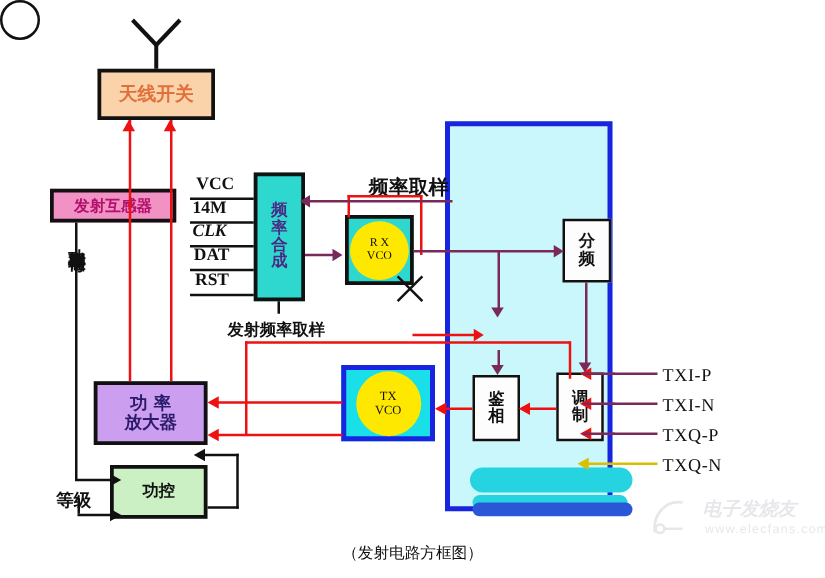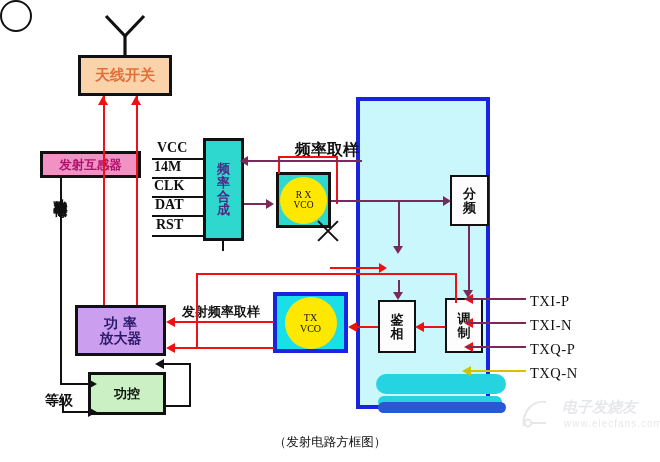--- a/index.html
+++ b/index.html
@@ -154,29 +154,29 @@
   </div>
 
   <div class="blob" id="blob1"></div>
   <div class="blob" id="blob2"></div>
   <div class="blob" id="blob3"></div>
 
   <div class="pin" style="left:157px;top:140px;">VCC</div>
   <div class="pinline" style="left:152px;top:158px;width:51px;"></div>
   <div class="pin" style="left:154px;top:159px;">14M</div>
   <div class="pinline" style="left:152px;top:177px;width:51px;"></div>
-  <div class="pin" style="left:154px;top:178px;">CLK</div>
+  <div class="pin" style="left:154px;top:178px;font-style:italic;">CLK</div>
   <div class="pinline" style="left:152px;top:196px;width:51px;"></div>
   <div class="pin" style="left:155px;top:197px;">DAT</div>
   <div class="pinline" style="left:152px;top:215px;width:51px;"></div>
   <div class="pin" style="left:156px;top:217px;">RST</div>
   <div class="pinline" style="left:152px;top:235px;width:51px;"></div>
 
   <div class="txt" style="left:295px;top:140px;font-size:16px;">频率取样</div>
-  <div class="txt" style="left:182px;top:255px;font-size:13px;margin-top:48px;">发射频率取样</div>
+  <div class="txt" style="left:182px;top:255px;font-size:13px;">发射频率取样</div>
   <div class="vtxt" style="left:52px;top:188px;font-size:14px;">功率样取信号</div>
   <div class="txt" style="left:45px;top:392px;font-size:14px;">等级</div>
 
   <div class="sig" style="left:530px;top:293px;">TXI-P</div>
   <div class="sig" style="left:530px;top:317px;">TXI-N</div>
   <div class="sig" style="left:530px;top:341px;">TXQ-P</div>
   <div class="sig" style="left:530px;top:365px;">TXQ-N</div>
 
   <div class="w wr v2" style="left:103px;top:96px;height:209px;"></div>
   <div class="ah ah-up" style="left:98px;top:96px;border-bottom:9px solid #ee1111;"></div>

